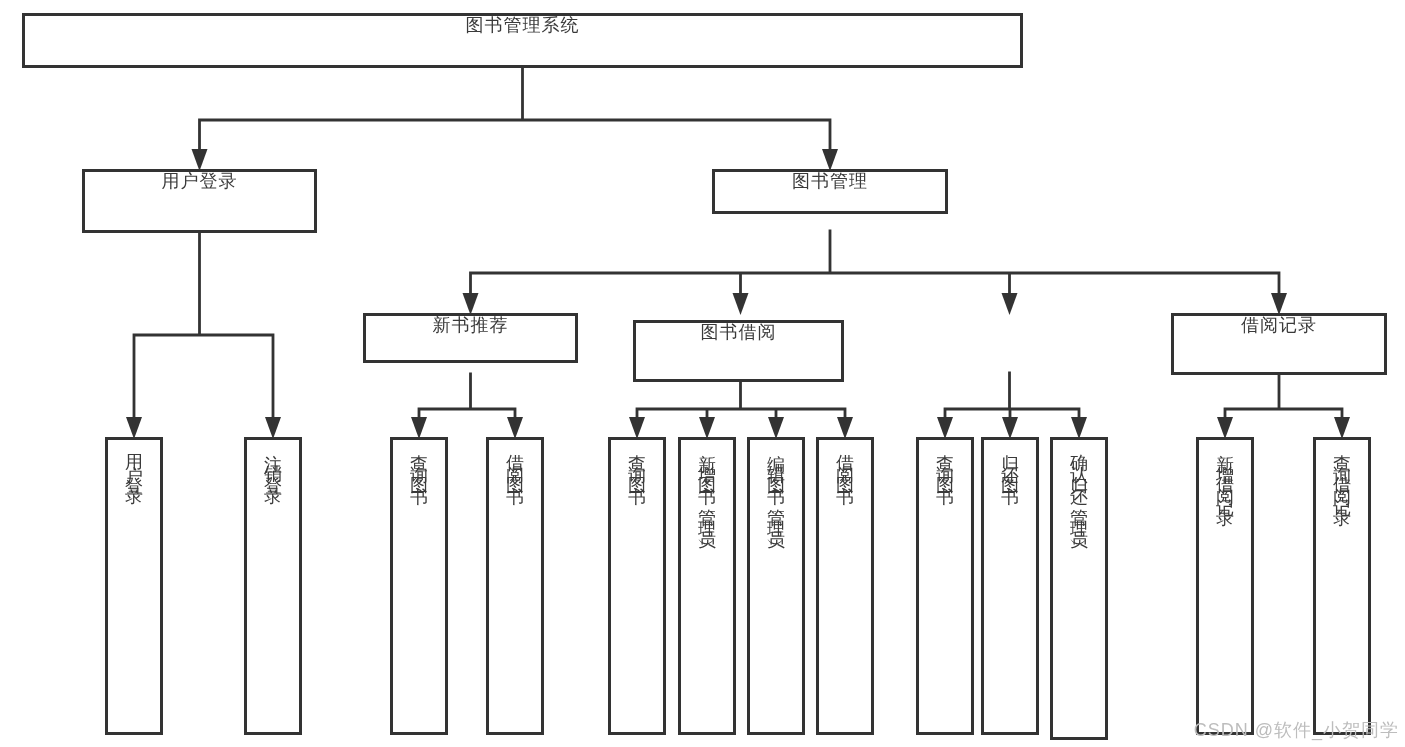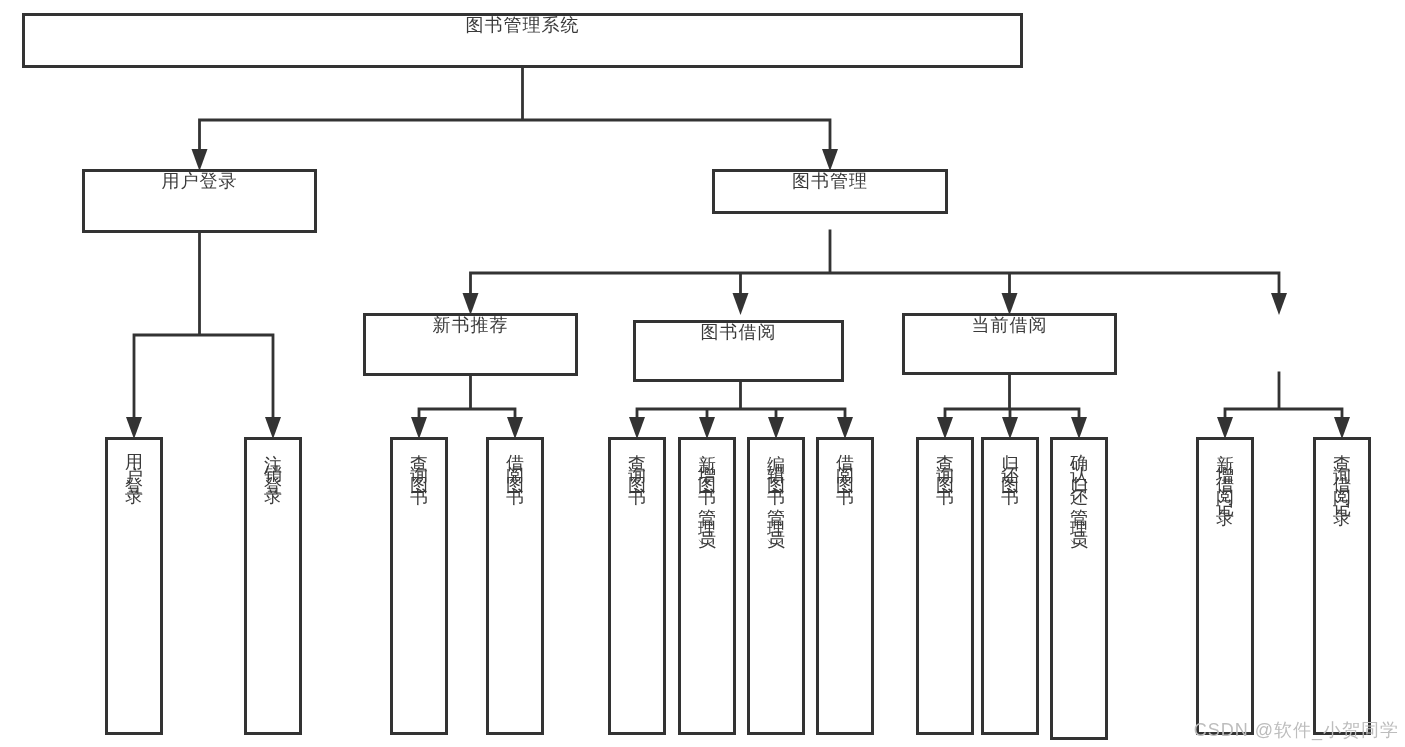--- a/index.html
+++ b/index.html
@@ -88,28 +88,28 @@
   <span id="watermark" style="color: rgb(189, 189, 189);">CSDN @软件_小贺同学</span>
 <div class="node horiz" style="left: 22px; top: 13px; width: 1001px; height: 55px;">
       <span class="label">图书管理系统</span>
     </div>
     <div class="node horiz" style="left: 82px; top: 169px; width: 235px; height: 64px;">
       <span class="label">用户登录</span>
     </div>
     <div class="node horiz" style="left: 712px; top: 169px; width: 236px; height: 45px;">
       <span class="label">图书管理</span>
     </div>
-    <div class="node horiz" style="left: 363px; top: 313px; width: 215px; height: 63px;">
+    <div class="node horiz" style="left: 363px; top: 313px; width: 215px; height: 50px;">
       <span class="label">新书推荐</span>
     </div>
     <div class="node horiz" style="left: 633px; top: 320px; width: 211px; height: 62px;">
       <span class="label">图书借阅</span>
     </div>
-    <div class="node horiz" style="left: 902px; top: 313px; width: 215px; height: 62px;">
-      <span class="label">当前借阅</span>
+    <div class="node horiz" style="left: 1171px; top: 313px; width: 216px; height: 62px;">
+      <span class="label">借阅记录</span>
     </div>
     <div class="node vert" style="left: 105px; top: 437px; width: 58px; height: 298px;">
       <span class="label">用户登录</span>
     </div>
     <div class="node vert" style="left: 244px; top: 437px; width: 58px; height: 298px;">
       <span class="label">注销登录</span>
     </div>
     <div class="node vert" style="left: 390px; top: 437px; width: 58px; height: 298px;">
       <span class="label">查询图书</span>
     </div>

